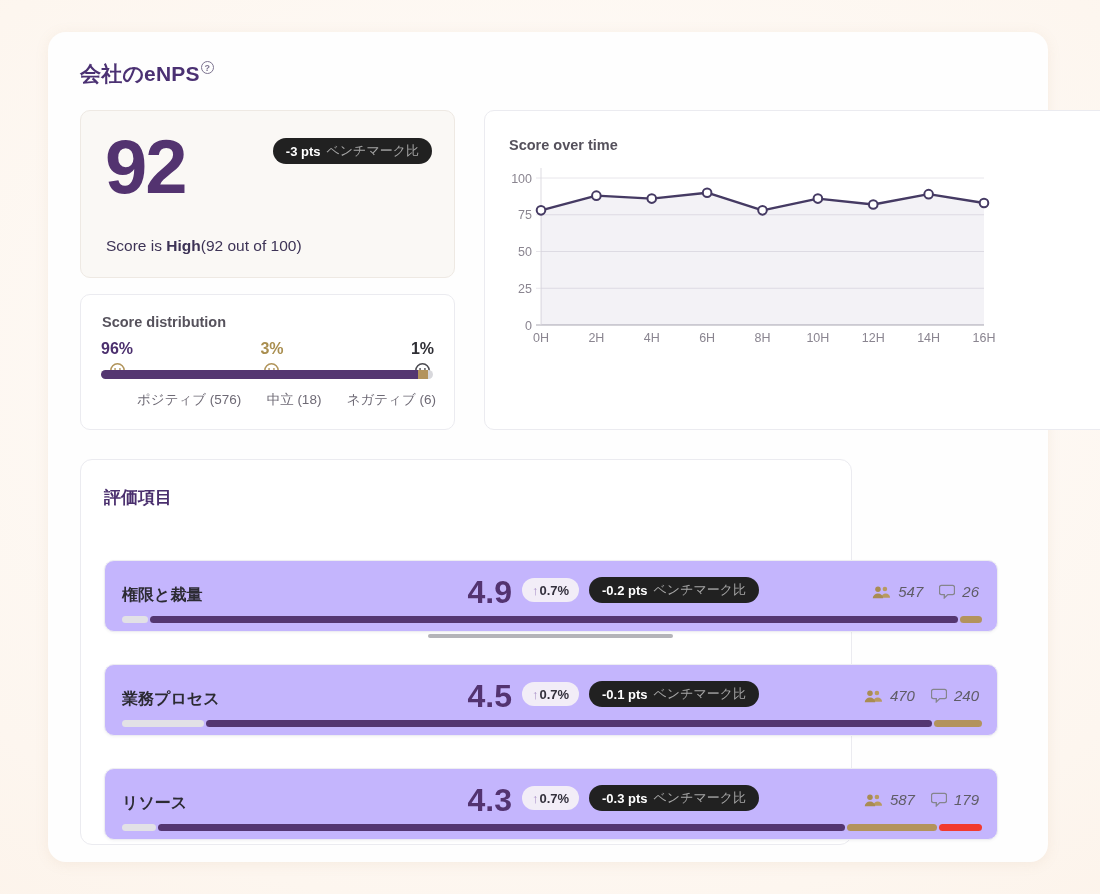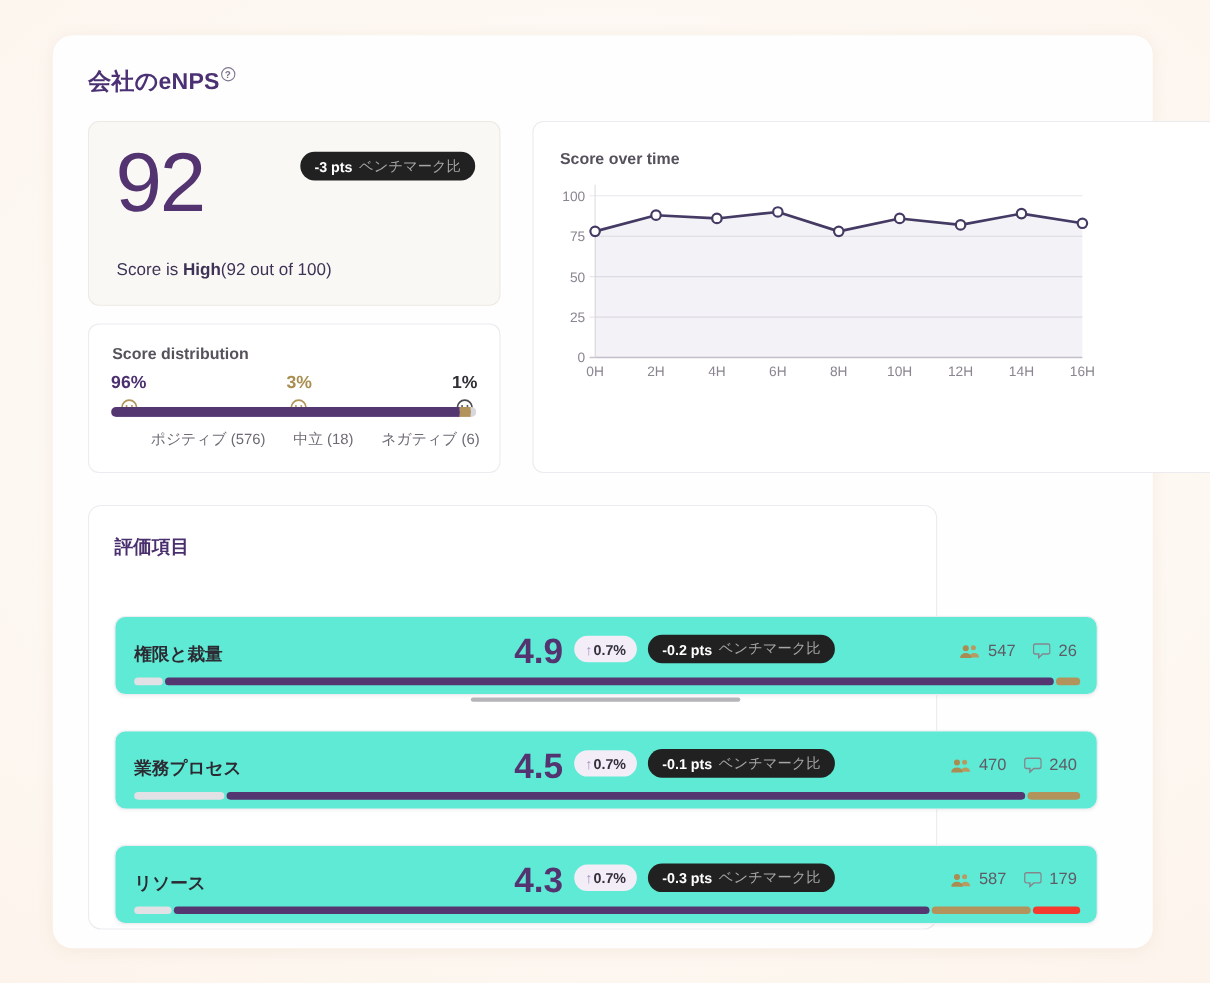--- a/index.html
+++ b/index.html
@@ -24,21 +24,21 @@
     width:13px; height:13px; border:1.3px solid #7d7490; border-radius:50%;
     font-size:9px; font-weight:bold; color:#7d7490;
     vertical-align:top; margin-left:1px; margin-top:1px;
   }
   .card { position:absolute; background:#fff; border:1px solid #ebebf0; border-radius:10px; }
 
   
   .score-card { left:32px; top:78px; width:375px; height:168px; background:#faf8f5; border-color:#eee9e3; }
   .big-score {
     position:absolute; left:24px; top:4px;
-    font-size:76px; font-weight:400; color:#533370; letter-spacing:-2px; line-height:1.38;
+    font-size:76px; font-weight:700; color:#533370; letter-spacing:-2px; line-height:1.38;
   }
   .pill-dark {
     display:inline-flex; align-items:center; gap:6px;
     background:#212121; color:#fff; border-radius:14px;
     height:26px; padding:0 13px; font-size:13px; white-space:nowrap;
   }
   .pill-dark .v { font-weight:bold; }
   .pill-dark .l { color:#a6a6a6; font-weight:normal; }
   .score-card .pill-dark { position:absolute; right:22px; top:27px; }
   .score-caption { position:absolute; left:25px; top:126px; font-size:15.5px; color:#3d3356; }
@@ -57,34 +57,34 @@
   
   .chart-card { left:436px; top:78px; width:644px; height:320px; }
   .chart-title { position:absolute; left:24px; top:26px; font-size:14.5px; font-weight:bold; color:#55515c; }
   .chart-card svg { position:absolute; left:0; top:0; }
 
   
   .eval-card { left:32px; top:427px; width:772px; height:386px; border-radius:12px; }
   .eval-title { position:absolute; left:23px; top:26px; font-size:17px; font-weight:bold; color:#4a2f6e; }
   .eval-row {
     position:absolute; left:23px; width:894px; height:72px;
-    background:#5eead4; border:1px solid #ededf2; border-radius:10px;
+    background:#c4b5fd; border:1px solid #ededf2; border-radius:10px;
     box-shadow:0 1px 3px rgba(40,30,60,0.05);
   }
   .eval-row.r0 { top:100px; } .eval-row.r1 { top:204px; } .eval-row.r2 { top:308px; }
   .row-label { position:absolute; left:17px; top:24px; font-size:16px; font-weight:bold; color:#2c2b33; }
   .row-score { position:absolute; left:345px; width:62px; top:13px; font-size:32px; font-weight:bold; color:#533370; text-align:right; }
   .change-pill {
     position:absolute; left:417px; top:17px; height:24px; border-radius:12px;
     background:#f2edf7; display:inline-flex; align-items:center; padding:0 10px;
     font-size:13px; font-weight:bold; color:#33303c; gap:1px;
   }
   .change-pill .arrow { color:#a88fc6; font-weight:bold; }
   .eval-row .pill-dark { position:absolute; left:484px; top:16px; }
-  .row-stats { position:absolute; right:18px; top:22px; display:flex; align-items:center; gap:16px; }
+  .row-stats { position:absolute; right:18px; top:22px; display:flex; align-items:center; gap:16px;font-style:italic; }
   .stat { display:inline-flex; align-items:center; gap:7px; font-size:15px; color:#5f5c66; }
   .row-bar { position:absolute; left:17px; right:15px; top:55px; height:7px; display:flex; gap:2px; }
   .row-bar span { border-radius:4px; height:7px; }
   .row-bar .sgray { background:#e2e1e6; } .row-bar .spurple { background:#543671; }
   .row-bar .sgold { background:#b3935c; } .row-bar .sred { background:#f23a2e; }
   .scroll-thumb { position:absolute; left:347px; top:174px; width:245px; height:4px; border-radius:2px; background:#b4b4b9; }
   .icon { display:inline-flex; }
 </style>
 </head>
 <body>

